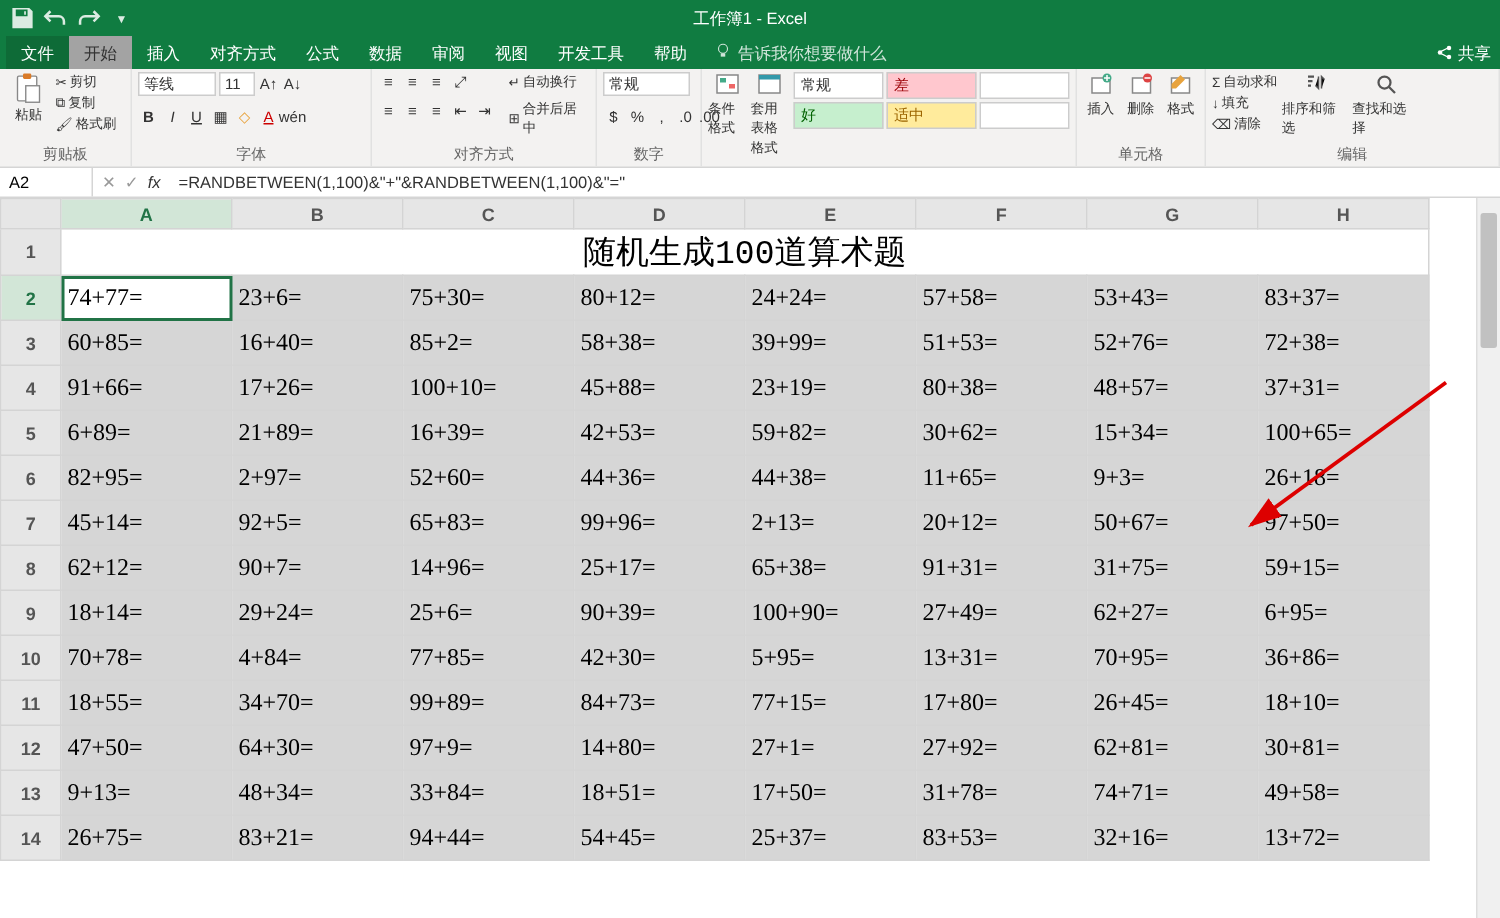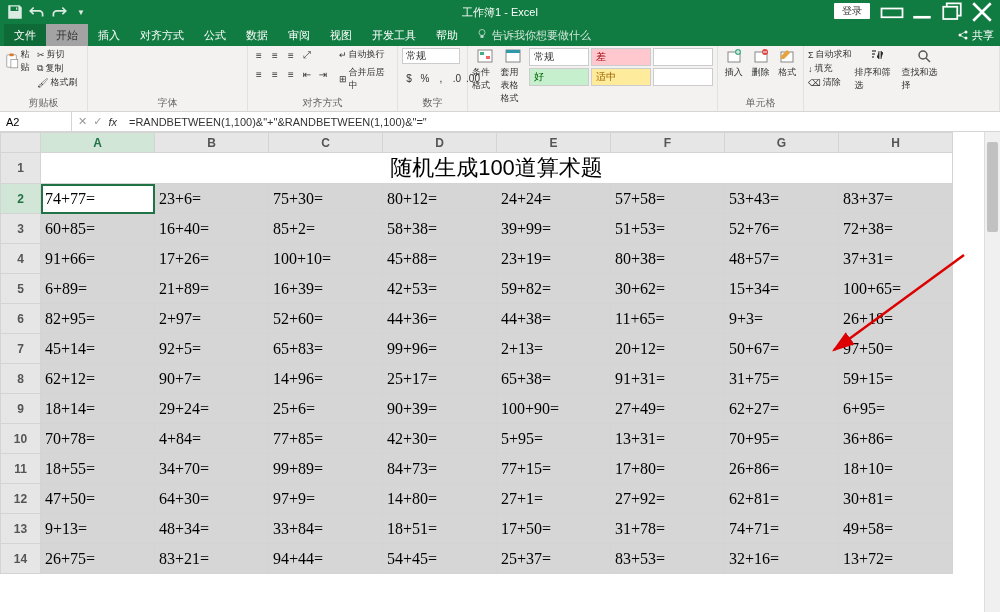--- a/index.html
+++ b/index.html
@@ -24,45 +24,45 @@
 .rgroup { border-right: 1px solid #e1e1e1; display: flex; flex-direction: column; padding: 2px 4px 0; }
 .rgroup .glabel { text-align: center; font-size: 10px; color: #666; margin-top: auto; padding-bottom: 1px; }
 .rgroup .gbody { flex: 1; display: flex; align-items: flex-start; gap: 3px; }
 .stack { display: flex; flex-direction: column; gap: 1px; }
 .row { display: flex; align-items: center; gap: 2px; }
 .selbox { border: 1px solid #ccc; background: #fff; height: 16px; font-size: 10px; padding: 0 3px; display: flex; align-items: center; }
 .fontname { width: 52px; }
 .fontsize { width: 24px; }
 .tiny { font-size: 9px; }
 .mini-icon { width: 14px; height: 14px; display: inline-flex; align-items: center; justify-content: center; font-size: 10px; }
-.pastebig { display: flex; flex-direction: row; align-items: center; width: 30px; }
+.pastebig { display: flex; flex-direction: column; align-items: center; width: 30px; }
 .pastebig svg { width: 22px; height: 22px; }
 .style-gallery { display: grid; grid-template-columns: 60px 60px 60px; grid-template-rows: 18px 18px; gap: 2px; }
 .style-cell { border: 1px solid #ccc; font-size: 10px; display: flex; align-items: center; padding: 0 4px; background: #fff; }
 .sc-general { }
 .sc-bad { background: #ffc7ce; color: #9c0006; }
 .sc-good { background: #c6efce; color: #006100; }
 .sc-neutral { background: #ffeb9c; color: #9c6500; }
 .bigbtn { display: flex; flex-direction: column; align-items: center; width: 28px; font-size: 9px; }
 .bigbtn svg { width: 16px; height: 16px; margin-bottom: 2px; }
 
 .formulabar { height: 20px; background: #fff; border-bottom: 1px solid #d5d5d5; display: flex; align-items: center; font-size: 11px; }
-.namebox { width: 72px; border-right: 1px solid #d5d5d5; padding: 0 6px; height: 100%; display: flex; align-items: center; }
+.namebox { width: 62px; border-right: 1px solid #d5d5d5; padding: 0 6px; height: 100%; display: flex; align-items: center; }
 .fx-controls { display: flex; align-items: center; padding: 0 6px; gap: 6px; color: #999; }
 .fx-controls .fx { font-style: italic; color: #333; }
 .formula-input { flex: 1; padding: 0 6px; color: #333; }
 
 .gridwrap { position: relative; height: 480px; overflow: hidden; }
 .grid { border-collapse: collapse; table-layout: fixed; }
 .grid th, .grid td { border: 1px solid #d4d4d4; }
 .rowhdr { width: 40px; background: #e6e6e6; text-align: center; font-size: 12px; color: #555; height: 30px; }
 .colhdr { height: 20px; background: #e6e6e6; text-align: center; font-size: 12px; color: #555; width: 114px; }
 .corner { width: 40px; height: 20px; background: #e6e6e6; }
 .cell { width: 114px; height: 30px; padding: 0 4px; font-size: 16px; background: #d6d6d6; font-family: "SimSun", serif; }
-.titlecell { background: #fff; text-align: center; font-size: 22px; font-family: Liberation Sans, sans-serif; }
+.titlecell { background: #fff; text-align: center; font-size: 22px; font-family: Liberation Mono, monospace; }
 .activecell { background: #fff !important; outline: 2px solid #217346; outline-offset: -2px; }
 .rowhdr.active, .colhdr.active { background: #d2e6d7; color: #217346; }
 
 .vscroll { position: absolute; right: 0; top: 0; bottom: 0; width: 16px; background: #f0f0f0; border-left: 1px solid #ddd; }
 .vscroll .thumb { position: absolute; left: 2px; right: 2px; top: 10px; height: 90px; background: #c1c1c1; border-radius: 2px; }
 
 .arrow-annot { position: absolute; top: 118px; right: 26px; width: 160px; height: 110px; pointer-events: none; }
 
 </style>
 </head>
@@ -81,44 +81,20 @@
         </svg>
       </span>
     <span class="ctlbtn">
         <svg viewBox="0 0 16 16">
           <path fill="none" stroke="#fff" stroke-width="1.5" d="M11 4l3 3-3 3M14 7H6a3 3 0 00-3 3v2"></path>
         </svg>
       </span>
     <span class="ctlbtn" style="font-size:8px">▼</span>
   </div>
   <div class="title-center">工作簿1 - Excel</div>
-  <div class="right-ctl">
-    <span class="login-badge">登录</span>
-    <span class="winbtn">
-        <svg viewBox="0 0 16 16">
-          <rect x="2" y="6" width="12" height="5" fill="none" stroke="#fff"></rect>
-        </svg>
-      </span>
-    <span class="winbtn">
-        <svg viewBox="0 0 16 16">
-          <line x1="3" y1="11" x2="13" y2="11" stroke="#fff" stroke-width="1.5"></line>
-        </svg>
-      </span>
-    <span class="winbtn">
-        <svg viewBox="0 0 16 16">
-          <rect x="3" y="5" width="8" height="7" fill="none" stroke="#fff"></rect>
-          <path d="M5 5V3h8v7h-2" fill="none" stroke="#fff"></path>
-        </svg>
-      </span>
-    <span class="winbtn">
-        <svg viewBox="0 0 16 16">
-          <path d="M3 3l10 10M13 3L3 13" stroke="#fff" stroke-width="1.5"></path>
-        </svg>
-      </span>
-  </div>
 </div>
 
 <div class="menubar">
   <div class="mtab file">文件</div>
   <div class="mtab active">开始</div>
   <div class="mtab">插入</div>
   <div class="mtab">对齐方式</div>
   <div class="mtab">公式</div>
   <div class="mtab">数据</div>
   <div class="mtab">审阅</div>
@@ -167,20 +143,45 @@
         <div class="row">
             <span>🖌</span>
             <span>格式刷</span>
           </div>
       </div>
     </div>
     <div class="glabel">剪贴板</div>
   </div>
 
   <div class="rgroup" style="width:160px">
+    <div class="gbody stack">
+      <div class="row">
+        <div class="selbox fontname">等线</div>
+        <div class="selbox fontsize">11</div>
+        <span class="mini-icon">A↑</span>
+        <span class="mini-icon">A↓</span>
+      </div>
+      <div class="row" style="margin-top:4px">
+        <span class="mini-icon">
+            <b>B</b>
+          </span>
+        <span class="mini-icon">
+            <i>I</i>
+          </span>
+        <span class="mini-icon">
+            <u>U</u>
+          </span>
+        <span class="mini-icon">▦</span>
+        <span class="mini-icon" style="color:#e8a33d">◇</span>
+        <span class="mini-icon" style="color:#c00">
+            <u>A</u>
+          </span>
+        <span class="mini-icon">wén</span>
+      </div>
+    </div>
     <div class="glabel">字体</div>
   </div>
 
   <div class="rgroup" style="width:150px">
     <div class="gbody">
       <div class="stack">
         <div class="row">
           <span class="mini-icon">≡</span>
           <span class="mini-icon">≡</span>
           <span class="mini-icon">≡</span>
@@ -301,20 +302,21 @@
           <span>排序和筛选</span>
         </div>
       <div class="bigbtn" style="width:44px">
           <svg viewBox="0 0 16 16">
             <circle cx="7" cy="7" r="4" fill="none" stroke="#555" stroke-width="1.5"></circle>
             <path d="M10 10l4 4" stroke="#555" stroke-width="1.5"></path>
           </svg>
           <span>查找和选择</span>
         </div>
     </div>
+    <div class="glabel">编辑</div>
   </div>
 </div>
 
 <div class="formulabar">
   <div class="namebox">A2</div>
   <div class="fx-controls">
     <span>✕</span>
     <span>✓</span>
     <span class="fx">fx</span>
   </div>
@@ -461,21 +463,21 @@
       </tbody>
       <tbody>
         <tr>
           <th class="rowhdr">11</th>
           <td class="cell">18+55=</td>
           <td class="cell">34+70=</td>
           <td class="cell">99+89=</td>
           <td class="cell">84+73=</td>
           <td class="cell">77+15=</td>
           <td class="cell">17+80=</td>
-          <td class="cell">26+86=</td>
+          <td class="cell">26+45=</td>
           <td class="cell">18+10=</td>
         </tr>
       </tbody>
       <tbody>
         <tr>
           <th class="rowhdr">12</th>
           <td class="cell">47+50=</td>
           <td class="cell">64+30=</td>
           <td class="cell">97+9=</td>
           <td class="cell">14+80=</td>

